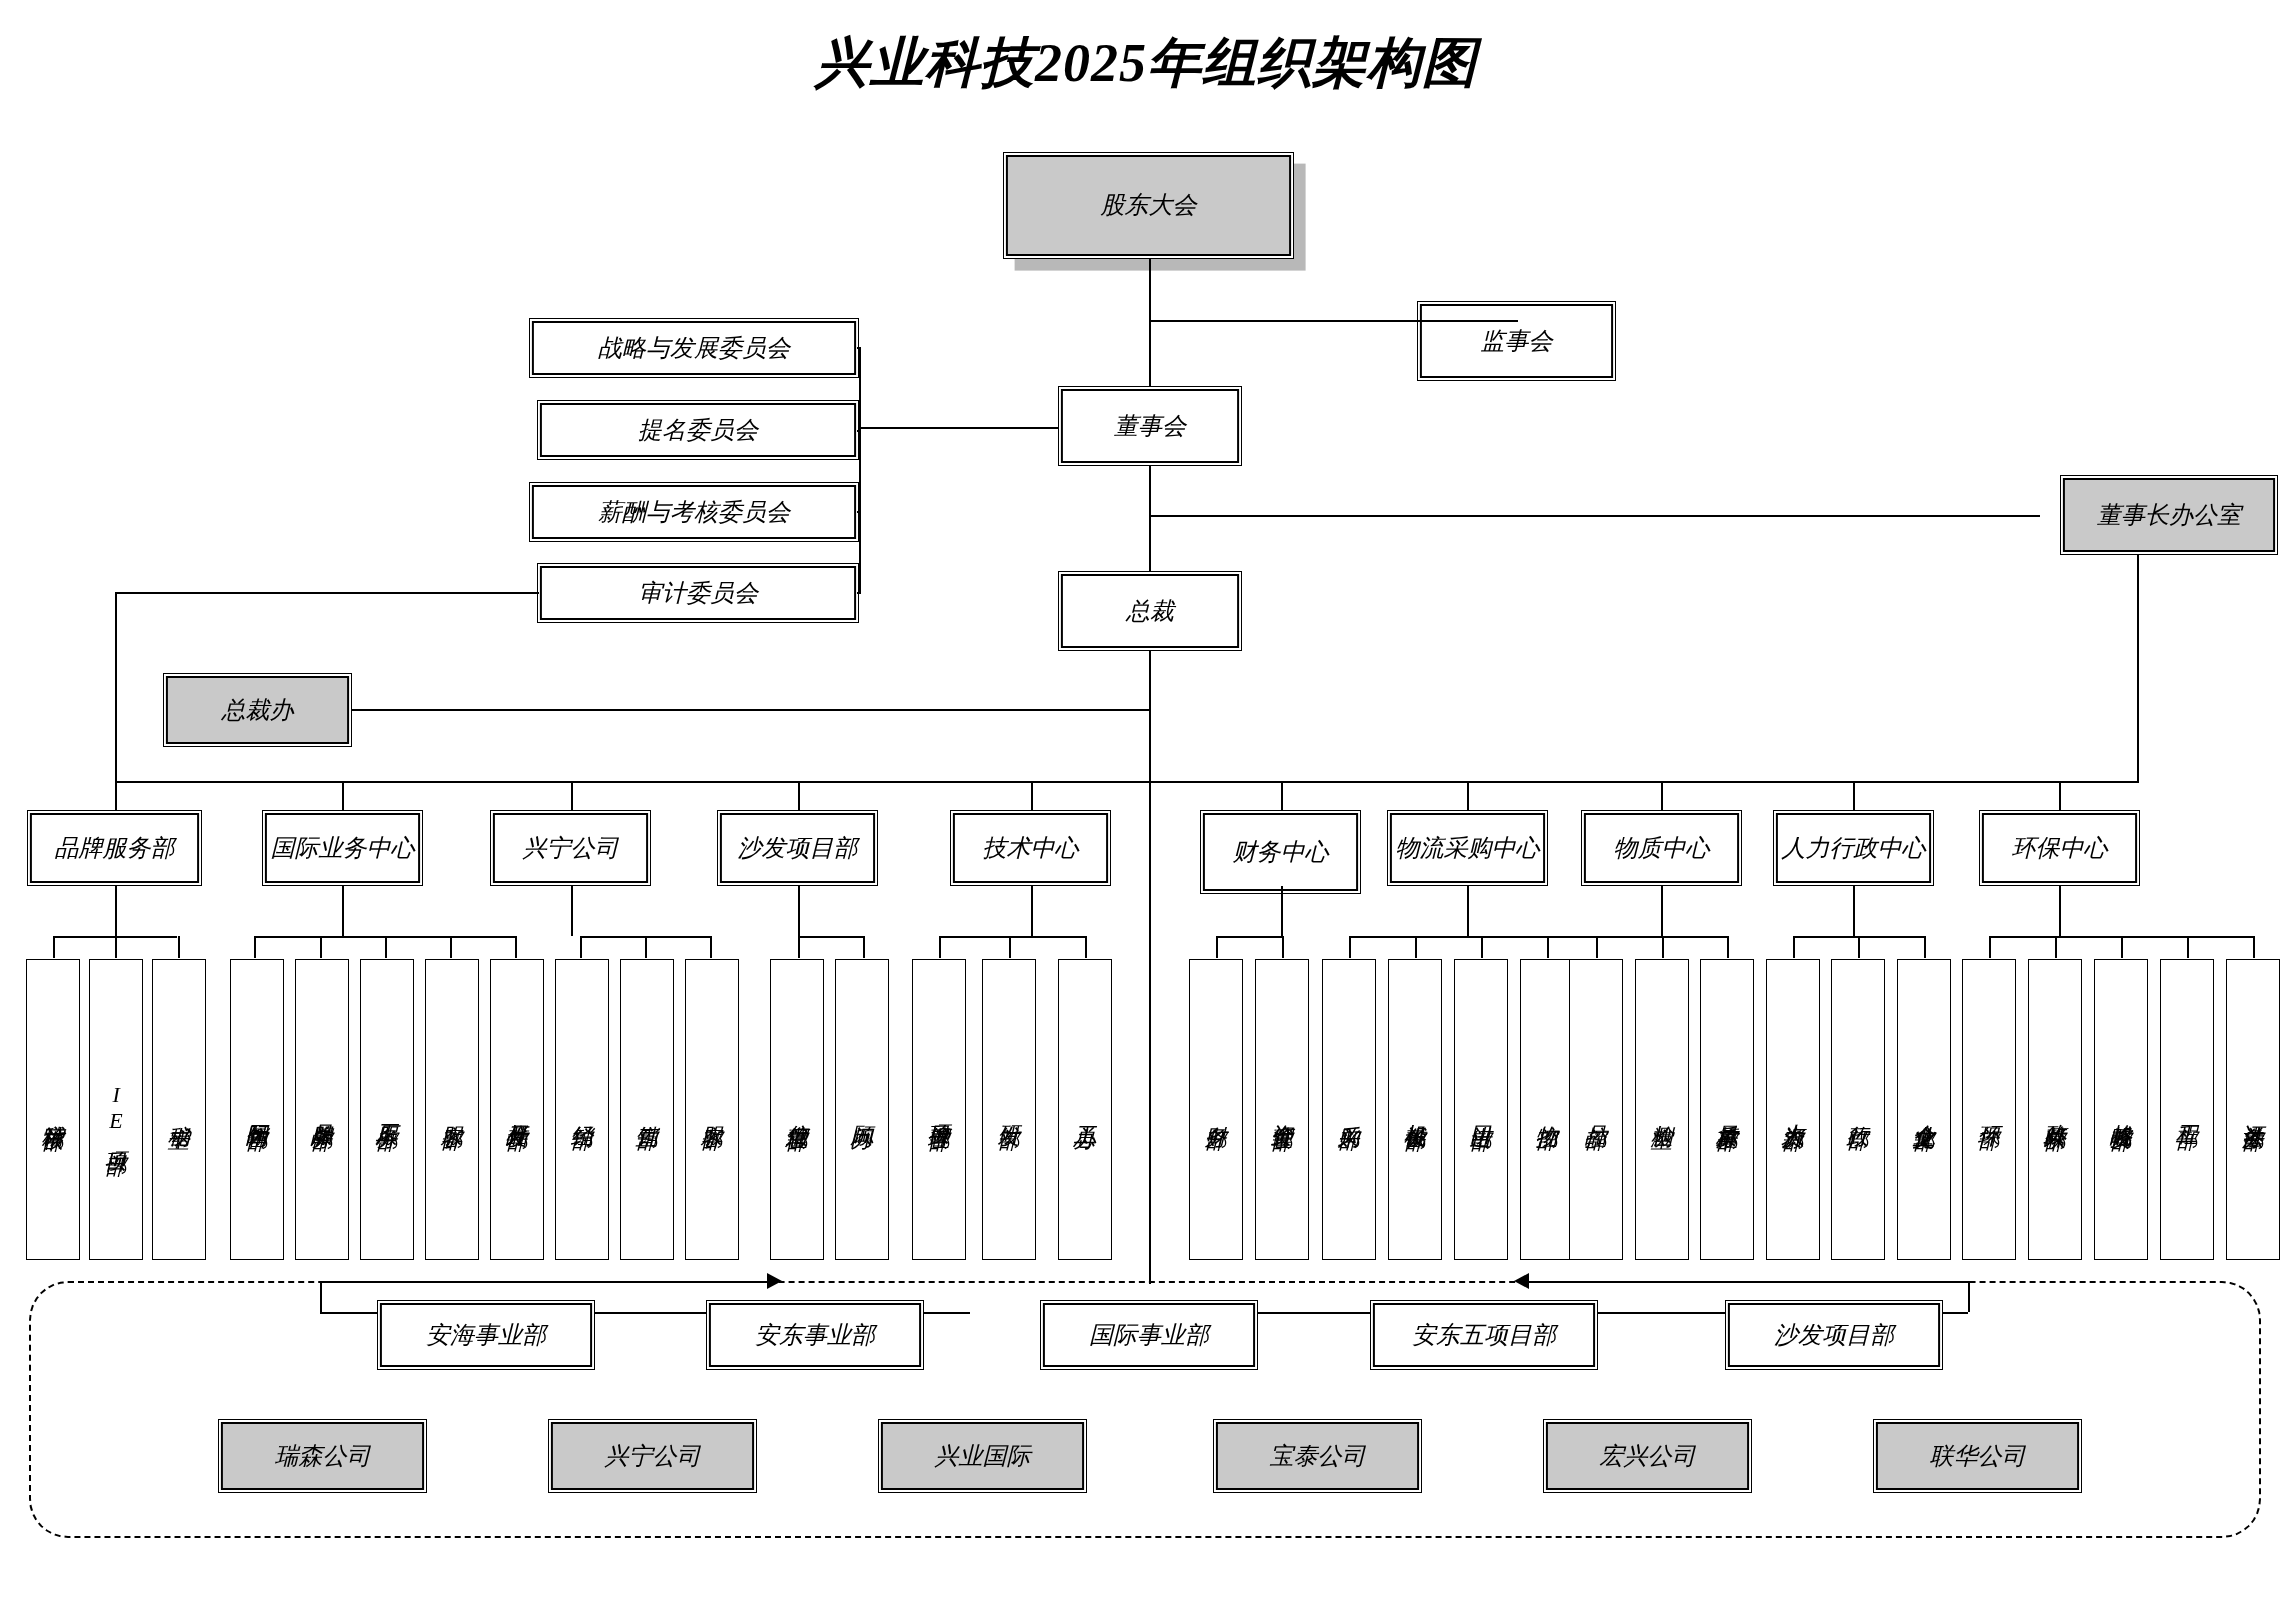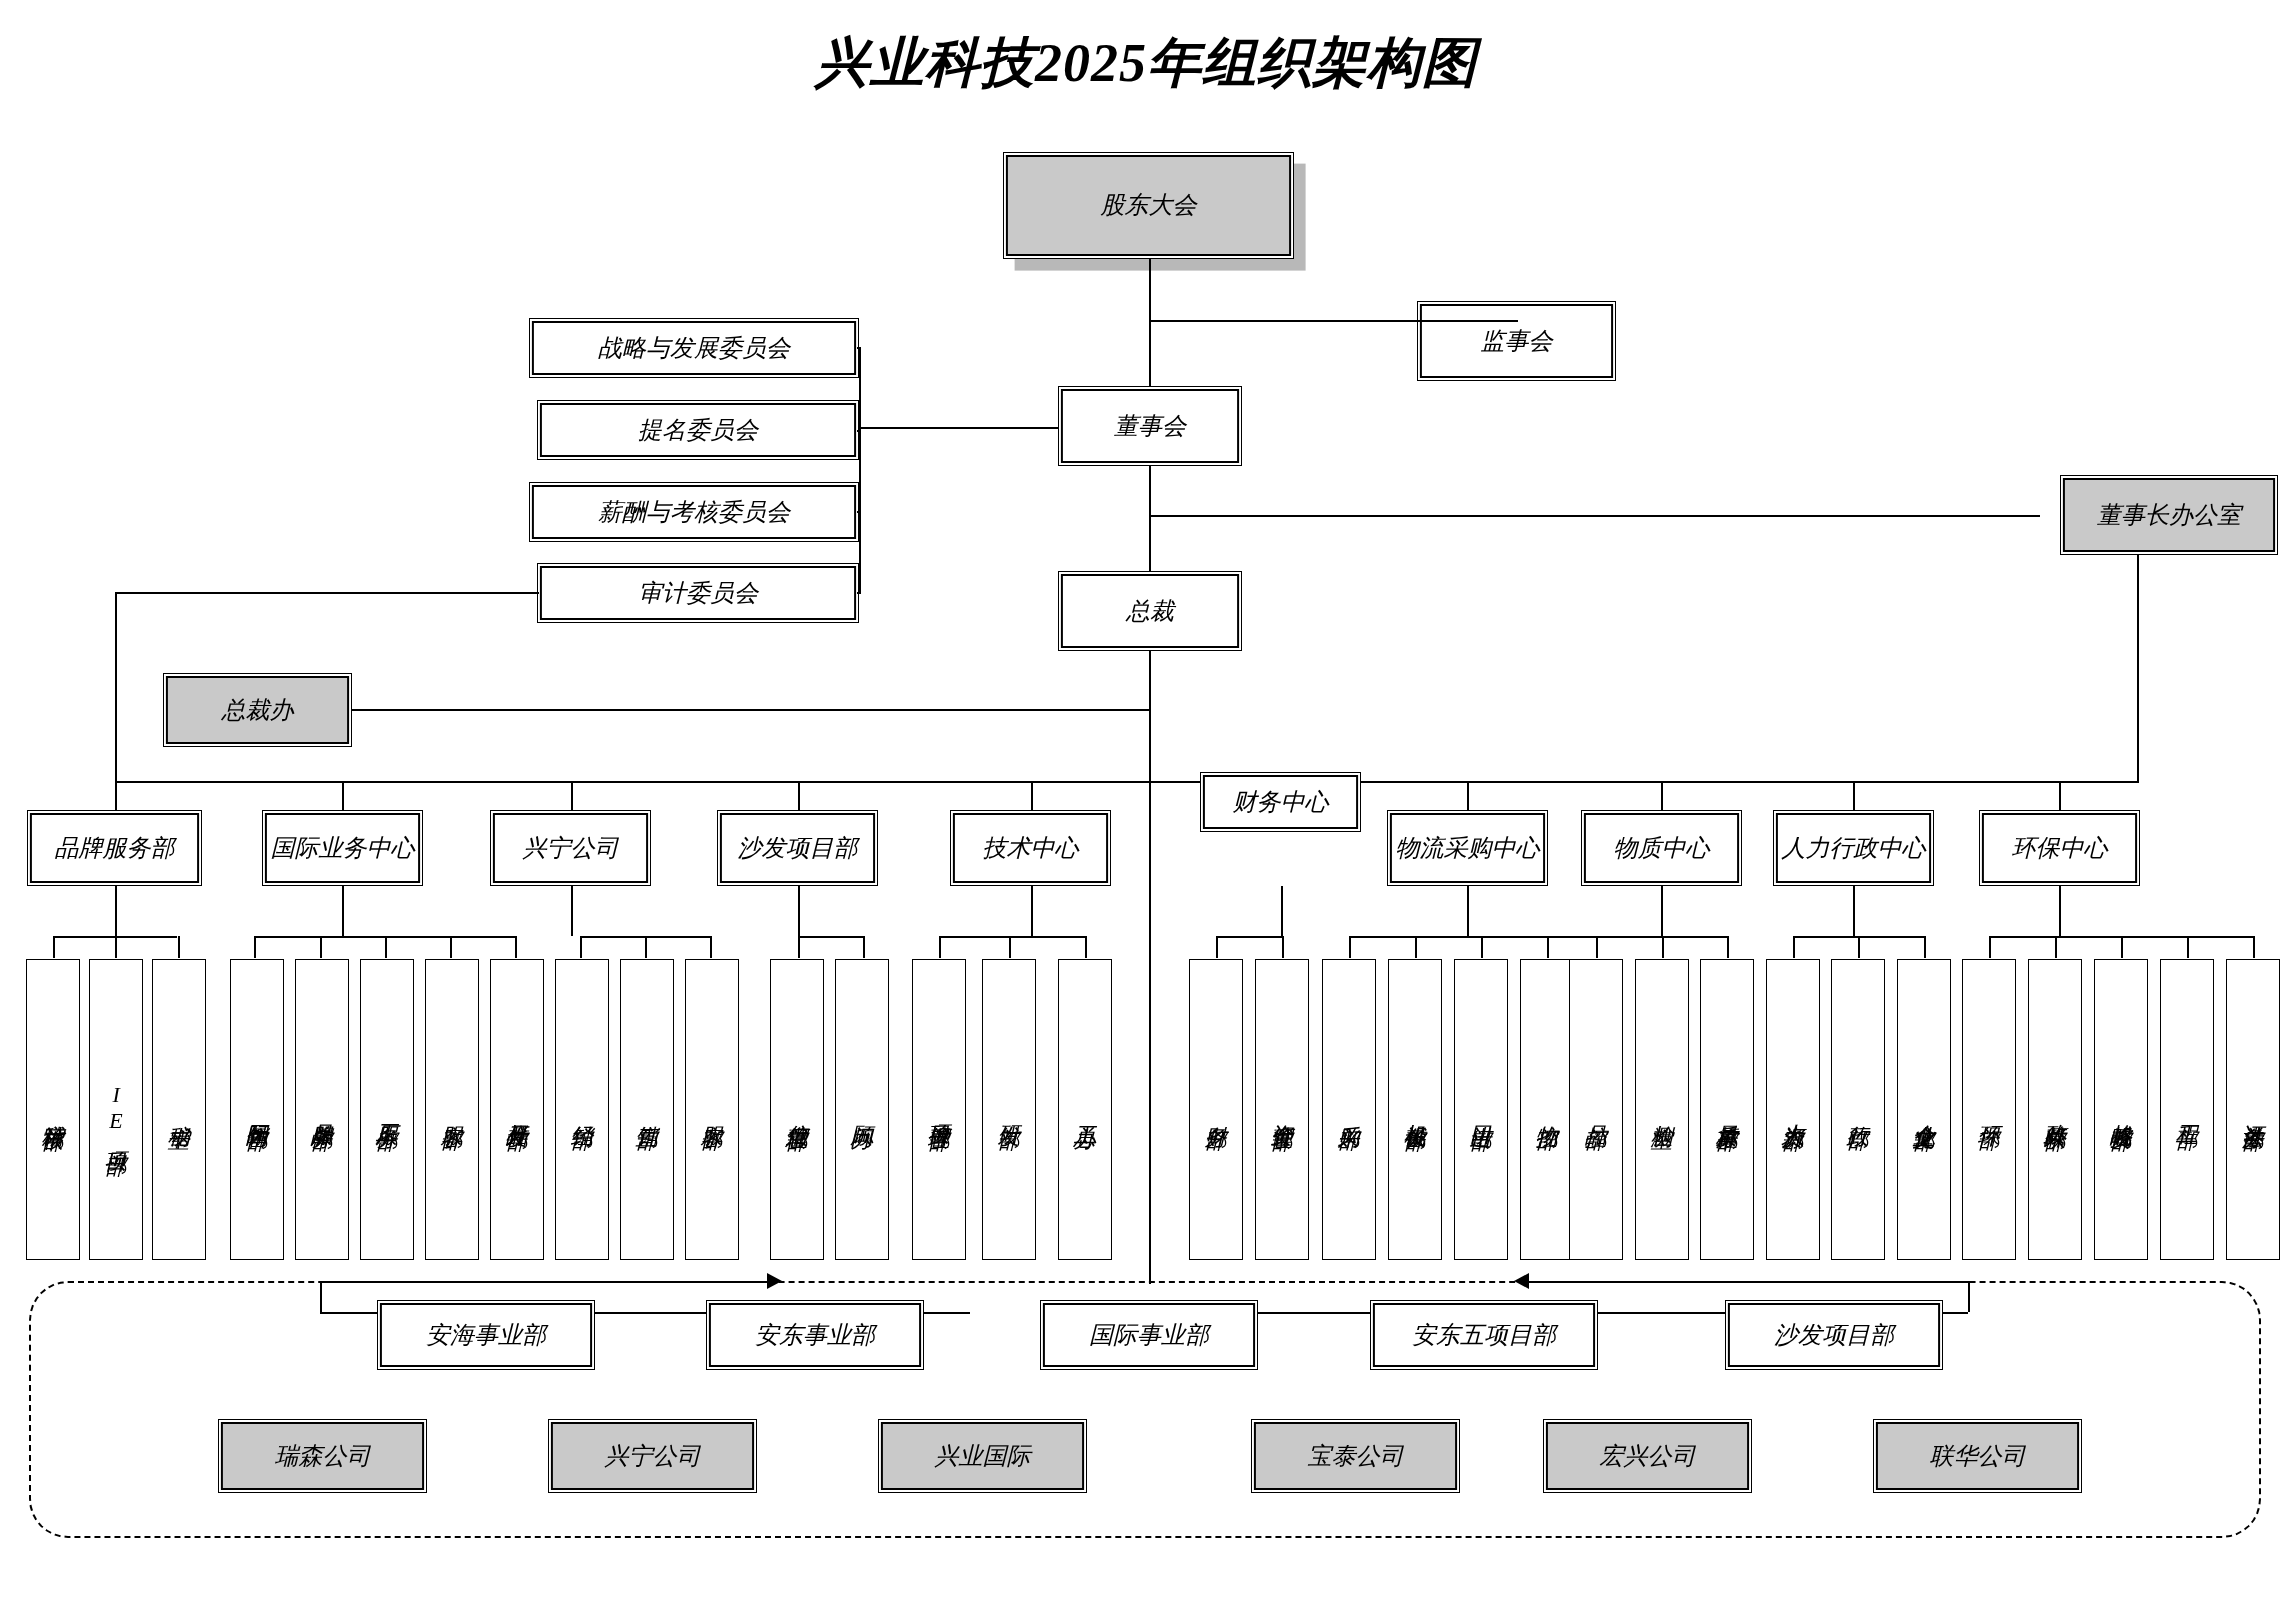--- a/index.html
+++ b/index.html
@@ -157,21 +157,21 @@
   <div class="line vl" style="left:1467px; top:781px; height:29px;"></div>
   <div class="line vl" style="left:1661px; top:781px; height:29px;"></div>
   <div class="line vl" style="left:1853px; top:781px; height:29px;"></div>
   <div class="line vl" style="left:2059px; top:781px; height:29px;"></div>
 
   <div class="node dbl" style="left:27px; top:810px; width:175px; height:76px;">品牌服务部</div>
   <div class="node dbl" style="left:262px; top:810px; width:161px; height:76px;">国际业务中心</div>
   <div class="node dbl" style="left:490px; top:810px; width:161px; height:76px;">兴宁公司</div>
   <div class="node dbl" style="left:717px; top:810px; width:161px; height:76px;">沙发项目部</div>
   <div class="node dbl" style="left:950px; top:810px; width:161px; height:76px;">技术中心</div>
-  <div class="node dbl" style="left:1200px; top:772px; width:161px; height:60px;">财务中心</div>
+  <div class="node dbl" style="left:1200px; top:810px; width:161px; height:84px;">财务中心</div>
   <div class="node dbl" style="left:1387px; top:810px; width:161px; height:76px;">物流采购中心</div>
   <div class="node dbl" style="left:1581px; top:810px; width:161px; height:76px;">物质中心</div>
   <div class="node dbl" style="left:1773px; top:810px; width:161px; height:76px;">人力行政中心</div>
   <div class="node dbl" style="left:1979px; top:810px; width:161px; height:76px;">环保中心</div>
 
   <div class="line vl" style="left:115px; top:886px; height:50px;"></div>
   <div class="line hl" style="left:53px; top:936px; width:124px;"></div>
   <div class="line vl" style="left:53px; top:936px; height:22px;"></div>
   <div class="line vl" style="left:115px; top:936px; height:22px;"></div>
   <div class="line vl" style="left:178px; top:936px; height:22px;"></div>
@@ -296,18 +296,18 @@
 
   <div class="node dbl" style="left:377px; top:1300px; width:218px; height:70px;">安海事业部</div>
   <div class="node dbl" style="left:706px; top:1300px; width:218px; height:70px;">安东事业部</div>
   <div class="node dbl" style="left:1040px; top:1300px; width:218px; height:70px;">国际事业部</div>
   <div class="node dbl" style="left:1370px; top:1300px; width:228px; height:70px;">安东五项目部</div>
   <div class="node dbl" style="left:1725px; top:1300px; width:218px; height:70px;">沙发项目部</div>
 
   <div class="node dbl shaded" style="left:218px; top:1419px; width:209px; height:74px;">瑞森公司</div>
   <div class="node dbl shaded" style="left:548px; top:1419px; width:209px; height:74px;">兴宁公司</div>
   <div class="node dbl shaded" style="left:878px; top:1419px; width:209px; height:74px;">兴业国际</div>
-  <div class="node dbl shaded" style="left:1213px; top:1419px; width:209px; height:74px;margin-left:38px;">宝泰公司</div>
+  <div class="node dbl shaded" style="left:1213px; top:1419px; width:209px; height:74px;">宝泰公司</div>
   <div class="node dbl shaded" style="left:1543px; top:1419px; width:209px; height:74px;">宏兴公司</div>
   <div class="node dbl shaded" style="left:1873px; top:1419px; width:209px; height:74px;">联华公司</div>
 
 </div>
 
 
 </body></html>

